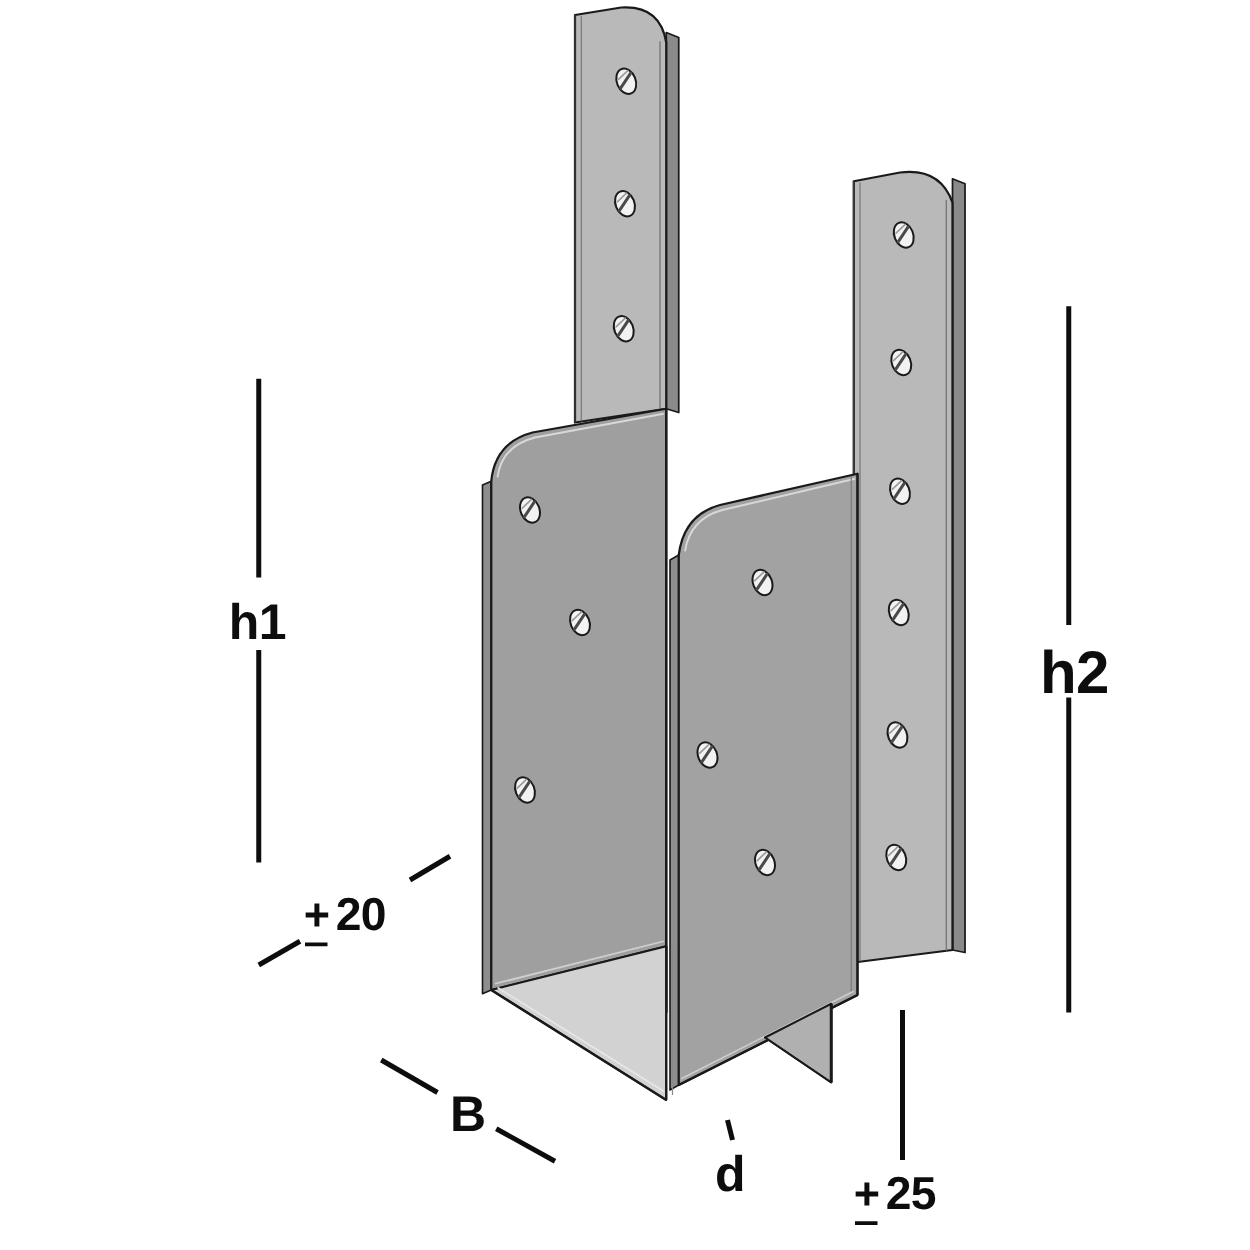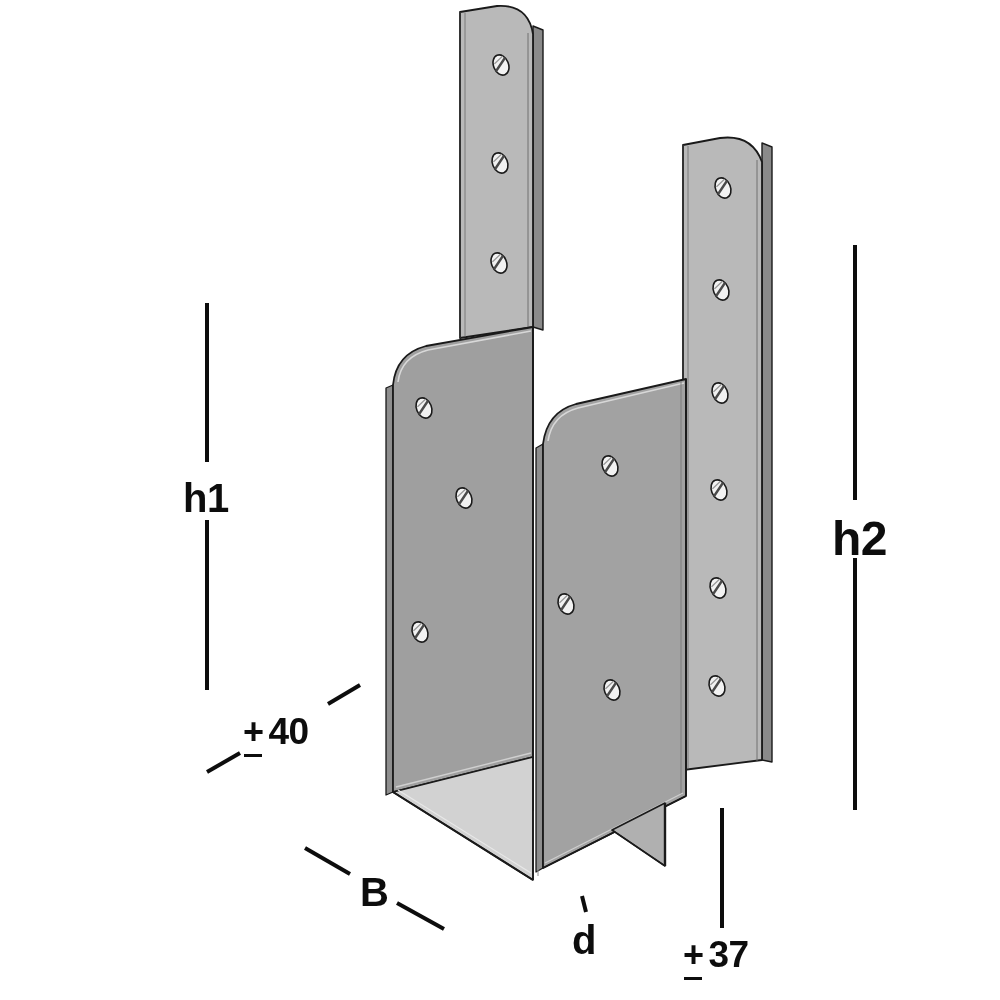--- a/index.html
+++ b/index.html
@@ -210,21 +210,21 @@
     </g>
   </svg>
 
   <div class="dim-label lbl-h1">h1</div>
   <div class="dim-label lbl-h2">h2</div>
   <div class="dim-label lbl-b">B</div>
   <div class="dim-label lbl-d">d</div>
 
   <div class="dim-label tol lbl-t50">
     <span class="pm">+</span>
-      <span>40</span>
+      <span>20</span>
   </div>
 
   <div class="dim-label tol lbl-t25">
     <span class="pm">+</span>
-      <span>37</span>
+      <span>25</span>
   </div>
 
 </div>
 
 </body></html>

